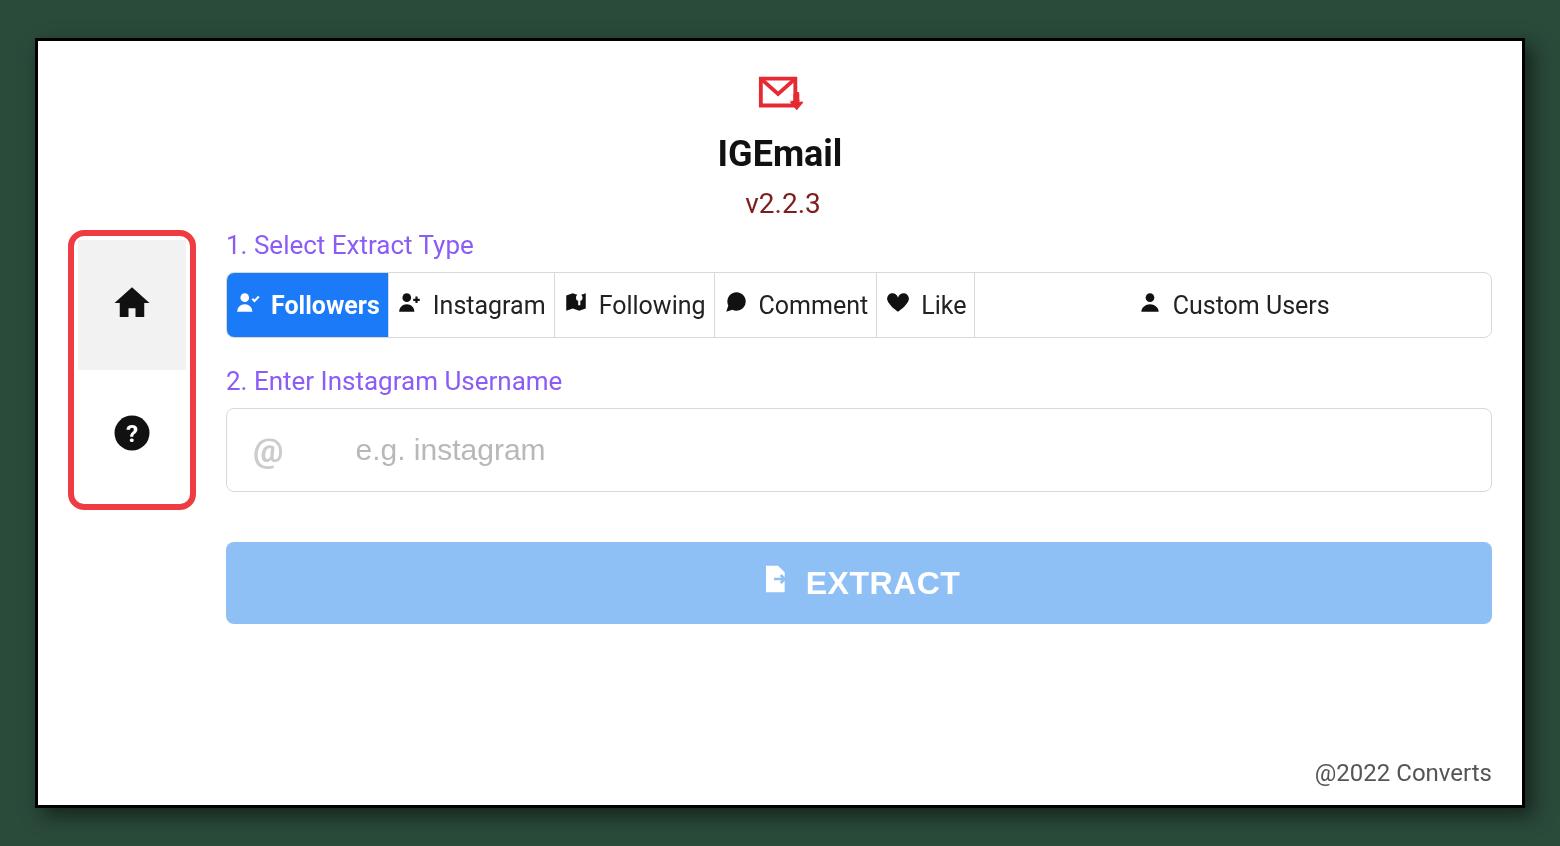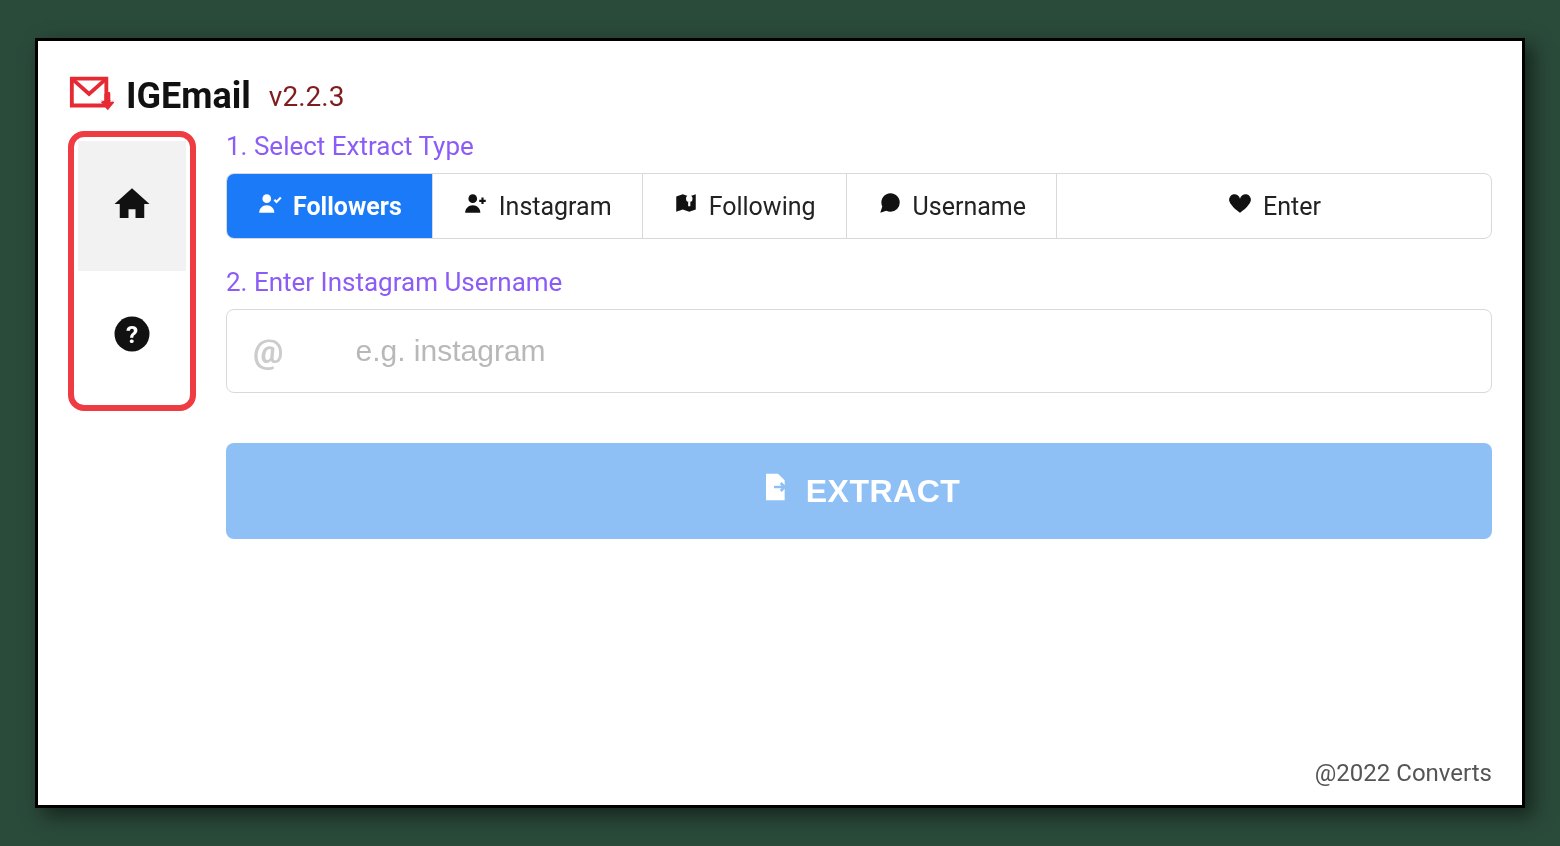--- a/index.html
+++ b/index.html
@@ -19,20 +19,21 @@
     border: 3px solid #000;
     box-shadow: 8px 8px 18px rgba(0,0,0,0.5);
     position: relative;
     padding: 30px 30px 20px 30px;
   }
   .header {
     display: flex;
     align-items: center;
     gap: 12px;
     margin-bottom: 10px;
+    flex-direction: column;
   }
   .logo-icon svg { width: 46px; height: 46px; }
   .app-title {
     font-size: 36px;
     font-weight: 700;
     color: #111;
   }
   .version {
     font-size: 28px;
     color: #7f1d1d;
@@ -79,21 +80,21 @@
     border: 1px solid #d9d9d9;
     border-radius: 8px;
     overflow: hidden;
     margin-bottom: 28px;
   }
   .tab {
     display: flex;
     align-items: center;
     justify-content: center;
     gap: 10px;
-    padding: 16px 30px;
+    padding: 16px 8px;
     font-size: 25px;
     color: #222;
     cursor: pointer;
     border-right: 1px solid #d9d9d9;
     white-space: nowrap;
   }
   .tab:last-child { border-right: none; flex:1; }
   .tab svg { width: 26px; height: 26px; fill: #111; }
   .tab.active {
     background: #1a7af8;
@@ -124,21 +125,21 @@
     color: #333;
     background: transparent;
     margin-left: 48px;
   }
   .username-input::placeholder { color: #b8b8b8; }
   .extract-btn {
     background: #8ec0f5;
     border: none;
     border-radius: 8px;
     width: 100%;
-    height: 96px;
+    height: 82px;
     display: flex;
     align-items: center;
     justify-content: center;
     gap: 16px;
     cursor: pointer;
     color: #fff;
     font-size: 32px;
     font-weight: 800;
     letter-spacing: 0.5px;
   }
@@ -226,29 +227,38 @@
               </svg>
           </span>
           <span>Following</span>
         </div>
         <div class="tab">
           <span>
             <svg viewBox="0 0 24 24">
                 <path d="M21 11.5a8.38 8.38 0 01-8.5 8.5 8.5 8.5 0 01-3.9-.9L3 21l1.9-5.7A8.5 8.5 0 1121 11.5z"></path>
               </svg>
           </span>
-          <span>Username</span>
+          <span>Comment</span>
         </div>
         <div class="tab">
           <span>
             <svg viewBox="0 0 24 24">
                 <path d="M12 21s-8-5-10-11a5 5 0 0110-2 5 5 0 0110 2c-2 6-10 11-10 11z"></path>
               </svg>
           </span>
-          <span>Enter</span>
+          <span>Like</span>
+        </div>
+        <div class="tab">
+          <span>
+            <svg viewBox="0 0 24 24">
+                <circle cx="12" cy="8" r="4"></circle>
+                <path d="M4 21c0-4 4-7 8-7s8 3 8 7"></path>
+              </svg>
+          </span>
+          <span>Custom Users</span>
         </div>
       </div>
 
       <div class="step-label">2. Enter Instagram Username</div>
 
       <div class="input-wrap">
         <span class="at-sign">@</span>
         <input class="username-input" type="text" placeholder="e.g. instagram" style="">
       </div>
 

